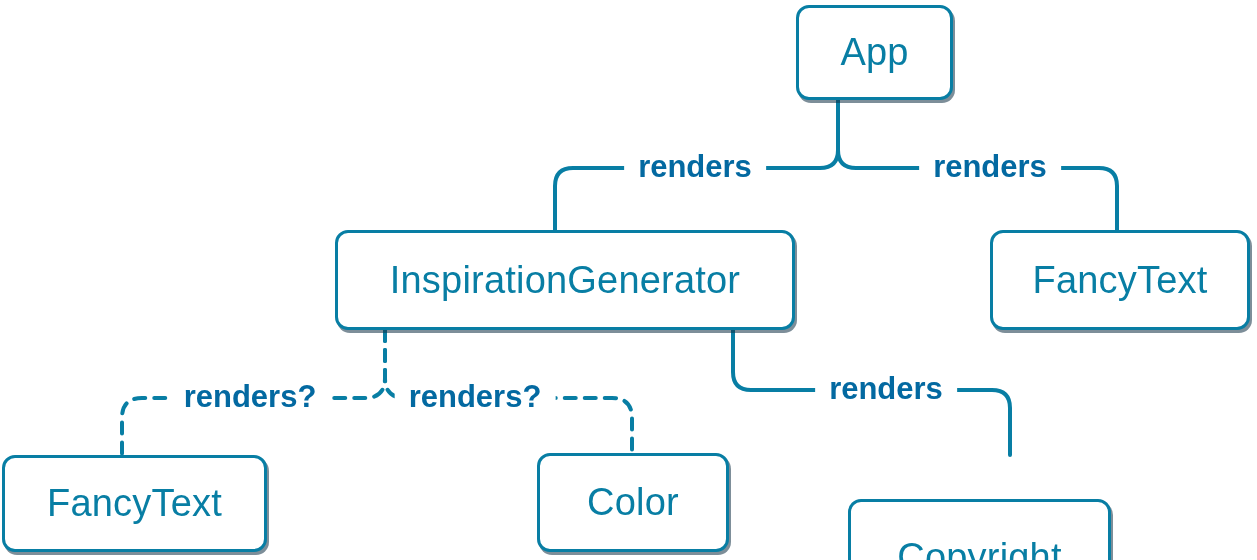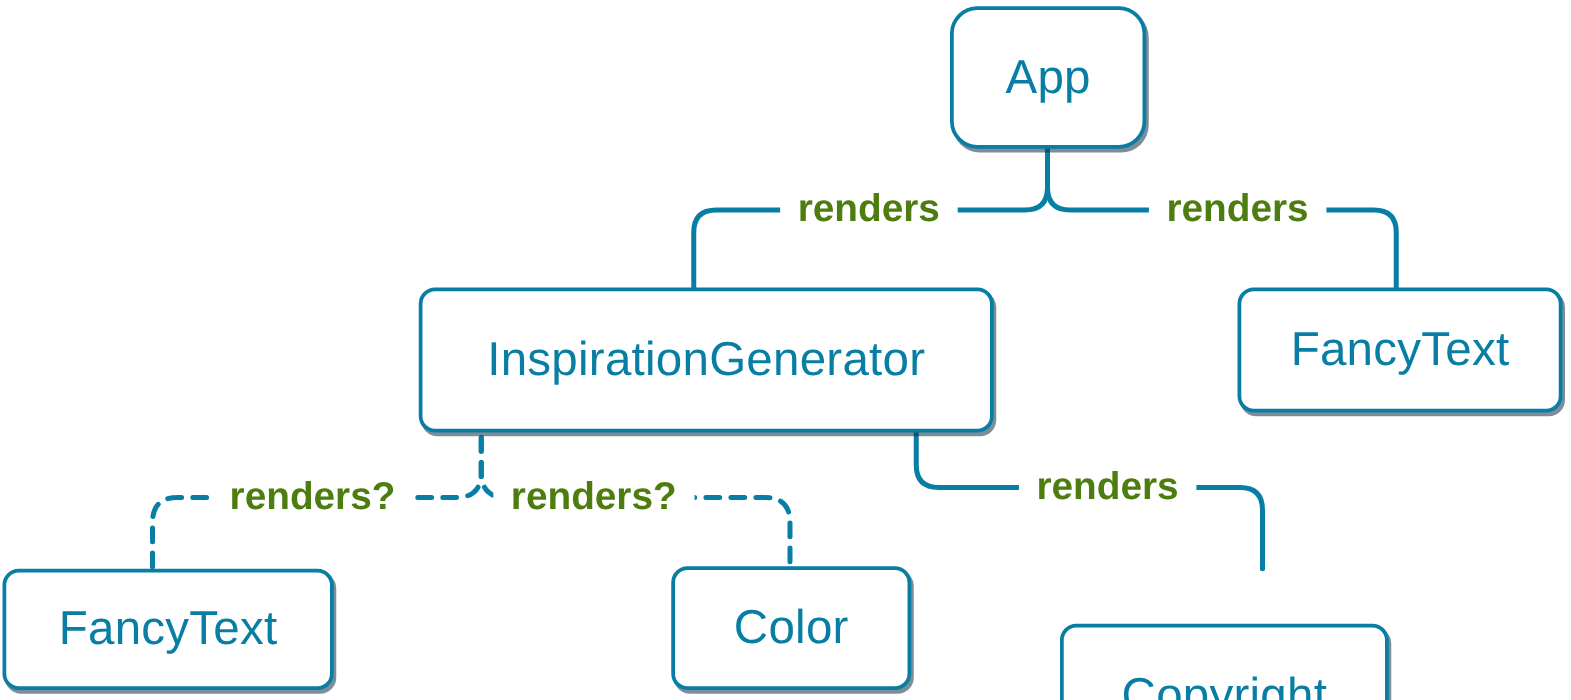--- a/index.html
+++ b/index.html
@@ -42,32 +42,32 @@
     display: flex;
     align-items: center;
     justify-content: center;
     color: #087ea4;
     font-size: 38px;
     font-weight: 500;
     letter-spacing: 0.2px;
     z-index: 2;
     white-space: nowrap;
   }
-  .node-app            { left: 760px;  top: 5px;   width: 157px; height: 114px; border-radius: 22px;  }
-  .node-inspiration    { left: 335px;  top: 230px; width: 460px; height: 116px; }
+  .node-app            { left: 796px;  top: 5px;   width: 157px; height: 95px;  }
+  .node-inspiration    { left: 335px;  top: 230px; width: 460px; height: 100px; }
   .node-fancytext-top  { left: 990px;  top: 230px; width: 260px; height: 100px; }
   .node-fancytext-bot  { left: 2px;    top: 455px; width: 265px; height: 97px;  }
   .node-color          { left: 537px;  top: 453px; width: 192px; height: 99px;  }
   .node-copyright      { left: 848px;  top: 455px; width: 263px; height: 117px; margin-top: 44px;  }
   .edge-label {
     position: absolute;
     transform: translate(-50%, -50%);
     background: #ffffff;
     padding: 2px 14px;
-    color: #4d7c0f;
+    color: #0369a1;
     font-size: 31px;
     font-weight: 700;
     z-index: 3;
     white-space: nowrap;
   }
   .label-renders-left    { left: 695px;  top: 167px; }
   .label-renders-right   { left: 990px;  top: 167px; }
   .label-renders-bottom  { left: 886px;  top: 389px; }
   .label-rendersq-left   { left: 250px;  top: 397px; }
   .label-rendersq-right  { left: 475px;  top: 397px; }

